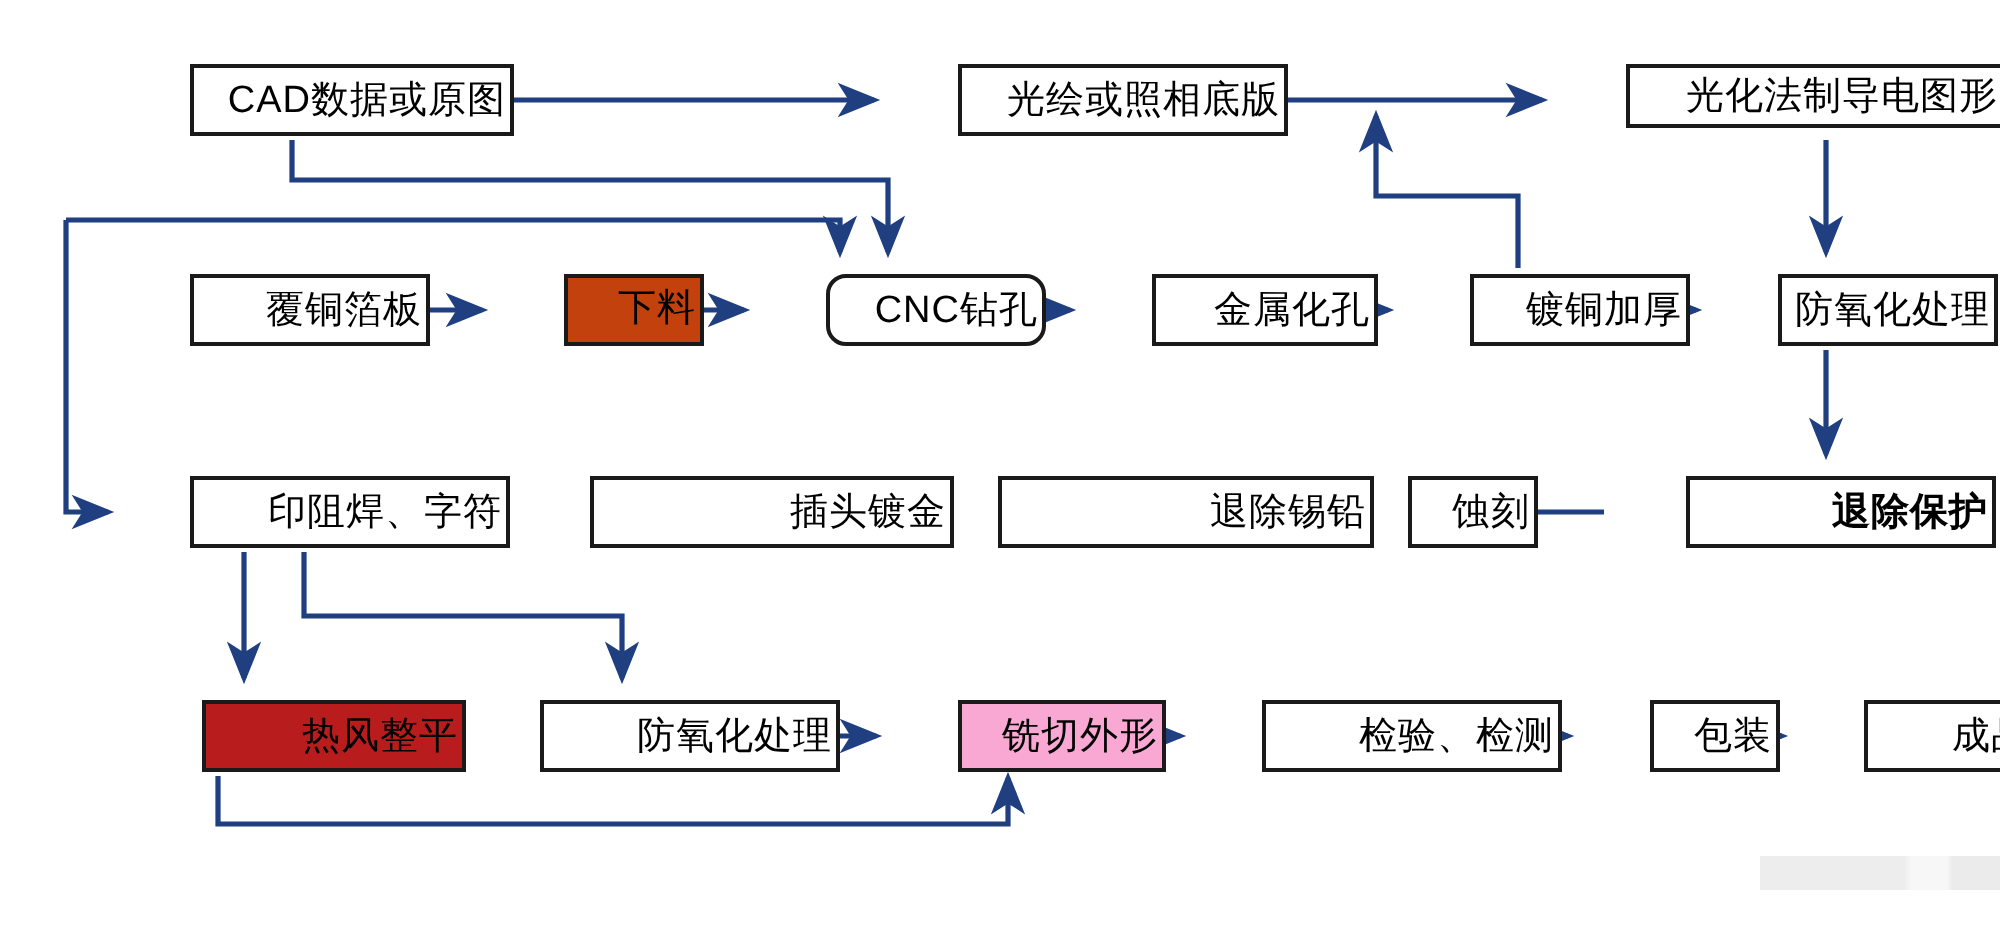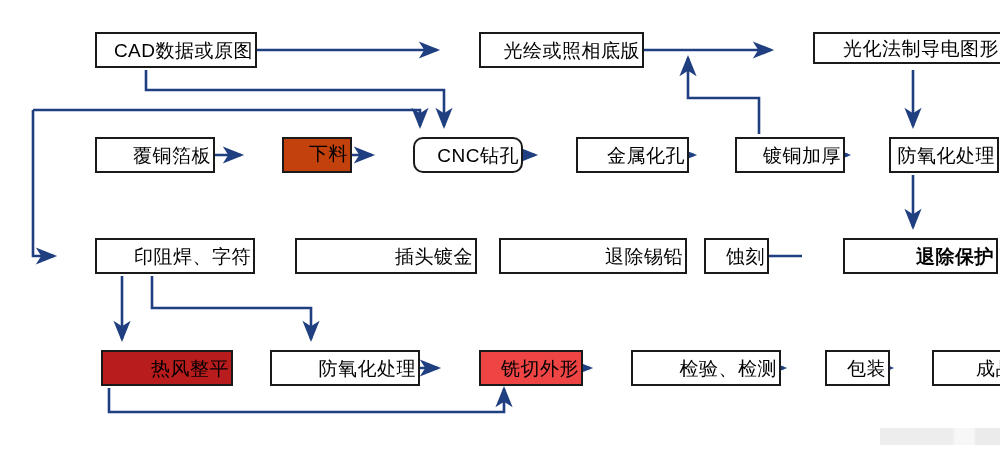--- a/index.html
+++ b/index.html
@@ -152,21 +152,21 @@
       </div>
       <div class="node" style="left: 64px; top: 238px; width: 160px; height: 36px; border-color: rgb(26, 26, 26); background: rgb(255, 255, 255); color: rgb(0, 0, 0);">
         <span class="lbl">印阻焊、字符</span>
       </div>
       <div class="node" style="left: 70px; top: 350px; width: 132px; height: 36px; border-color: rgb(26, 26, 26); background: #b91c1c; color: rgb(0, 0, 0);">
         <span class="lbl">热风整平</span>
       </div>
       <div class="node" style="left: 239px; top: 350px; width: 150px; height: 36px; border-color: rgb(26, 26, 26); background: rgb(255, 255, 255); color: rgb(0, 0, 0);">
         <span class="lbl">防氧化处理</span>
       </div>
-      <div class="node" style="left: 448px; top: 350px; width: 104px; height: 36px; border-color: rgb(26, 26, 26); background: #ef4444; color: rgb(0, 0, 0);">
+      <div class="node" style="left: 448px; top: 350px; width: 104px; height: 36px; border-color: rgb(26, 26, 26); background: #f9a8d4; color: rgb(0, 0, 0);">
         <span class="lbl">铣切外形</span>
       </div>
       <div class="node" style="left: 600px; top: 350px; width: 150px; height: 36px; border-color: rgb(26, 26, 26); background: rgb(255, 255, 255); color: rgb(0, 0, 0);">
         <span class="lbl">检验、检测</span>
       </div>
       <div class="node" style="left: 794px; top: 350px; width: 65px; height: 36px; border-color: rgb(26, 26, 26); background: rgb(255, 255, 255); color: rgb(0, 0, 0);">
         <span class="lbl">包装</span>
       </div>
       <div class="node" style="left: 901px; top: 350px; width: 87px; height: 36px; border-color: rgb(26, 26, 26); background: rgb(255, 255, 255); color: rgb(0, 0, 0);">
         <span class="lbl">成品</span>

